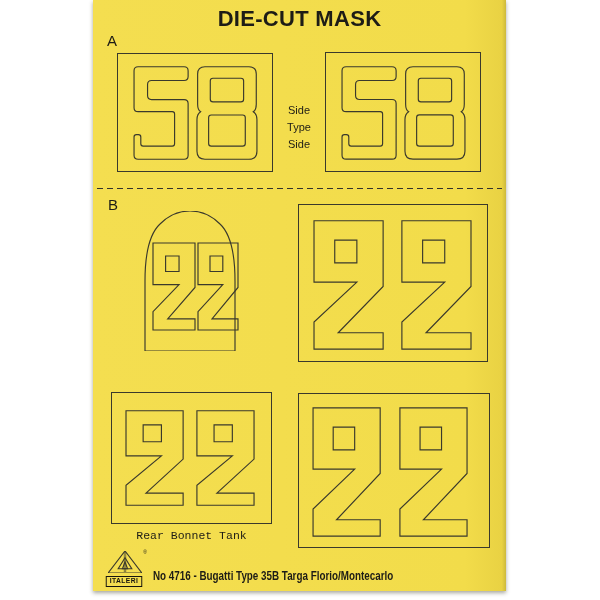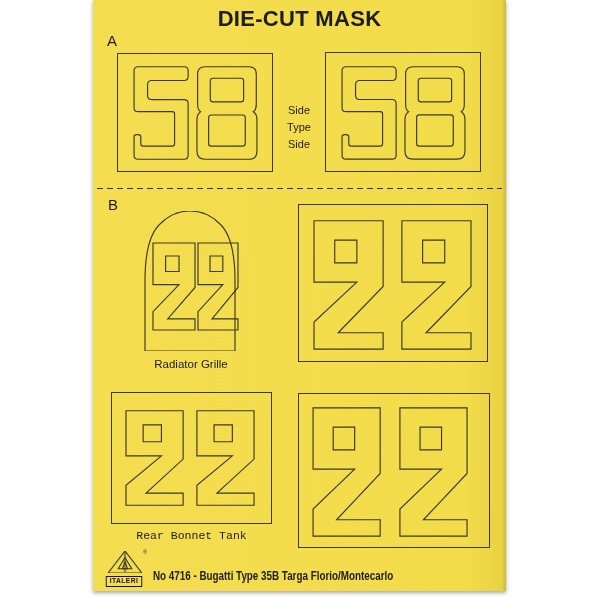--- a/index.html
+++ b/index.html
@@ -64,21 +64,20 @@
 
   <div class="t seclabel" style="left:15px;top:196px;">B</div>
 
   <div class="grille">
     <svg viewBox="0 0 100 140">
       <path d="M5,140 V70 Q5,27 20,13 Q33,0 50,0 Q67,0 80,13 Q95,27 95,70 V140 Z"></path>
       <path transform="translate(13,32) scale(0.42,0.48333)" d="M0,0 H100 V92 L35,157 H100 V180 H0 V142 L62,86 H0 Z M30,27 H62 V59 H30 Z"></path>
       <path transform="translate(58,32) scale(0.40,0.48333)" d="M0,0 H100 V92 L35,157 H100 V180 H0 V142 L62,86 H0 Z M30,27 H62 V59 H30 Z"></path>
     </svg>
   </div>
-  <div class="t caption" style="left:18px;top:358px;width:160px;">Radiator Grille</div>
 
   <div class="maskbox" style="left:205px;top:204px;width:190px;height:158px;">
     <svg viewBox="0 0 190 158">
       <path transform="translate(15,16) scale(0.70,0.72222)" d="M0,0 H100 V92 L35,157 H100 V180 H0 V142 L62,86 H0 Z M30,27 H62 V59 H30 Z"></path>
       <path transform="translate(104,16) scale(0.70,0.72222)" d="M0,0 H100 V92 L35,157 H100 V180 H0 V142 L62,86 H0 Z M30,27 H62 V59 H30 Z"></path>
     </svg>
   </div>
 
   <div class="maskbox" style="left:18px;top:392px;width:161px;height:132px;">
     <svg viewBox="0 0 161 132">

